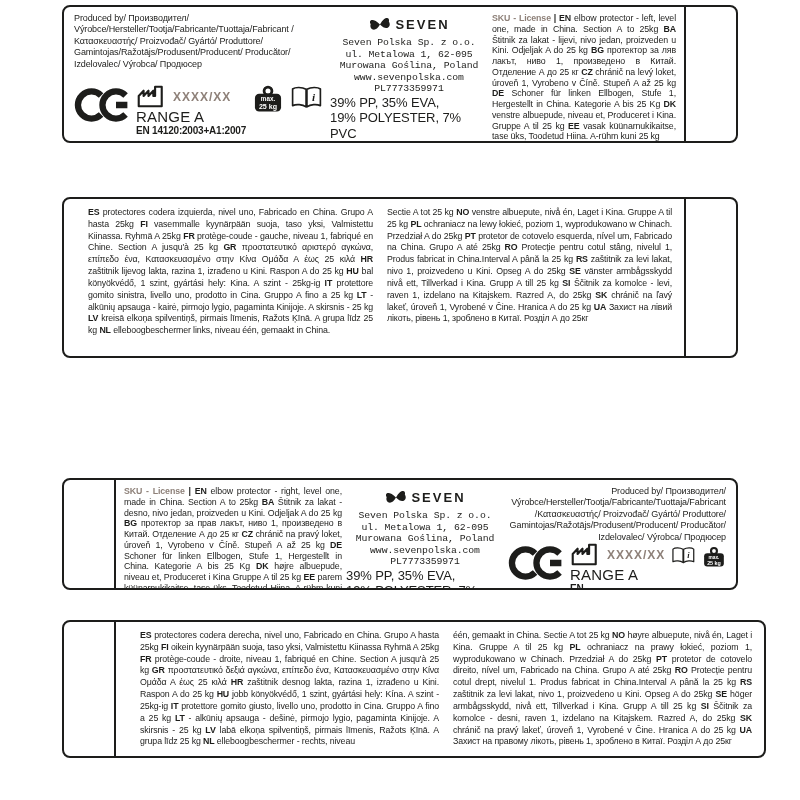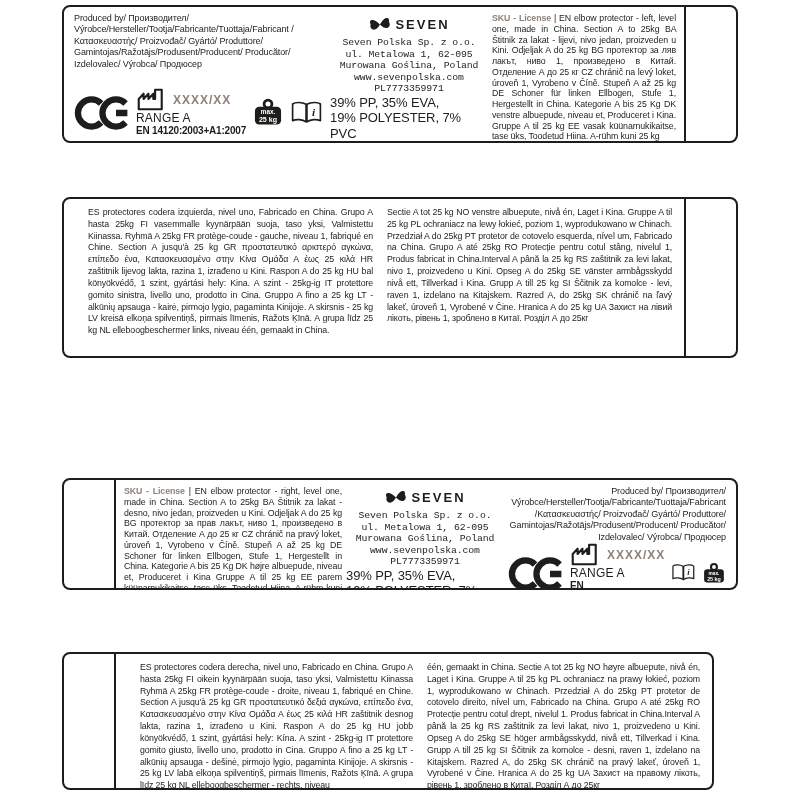--- a/index.html
+++ b/index.html
@@ -12,53 +12,53 @@
     font-family:"Liberation Sans", sans-serif;color:var(--ink);
     -webkit-font-smoothing:antialiased;
   }
   .label{
     position:absolute;background:#fff;border:2px solid var(--ink);
     border-radius:8px;display:flex;overflow:hidden;box-sizing:border-box;
   }
   #label1{left:62px;top:5px;width:676px;height:138px;}
   #label2{left:62px;top:197px;width:676px;height:161px;}
   #label3{left:62px;top:478px;width:676px;height:112px;}
-  #label4{left:62px;top:652px;width:652px;height:138px;}
+  #label4{left:62px;top:620px;width:704px;height:138px;}
 
   .cutcol{flex:0 0 50px;}
   .cutcol.right{border-left:2px solid var(--ink);}
   .cutcol.left{border-right:2px solid var(--ink);}
 
   .panel-main{flex:1;display:flex;gap:4px;padding:6px 8px 5px 10px;min-width:0;}
   .panel-main.mirror{padding:6px 10px 5px 8px;}
 
   .col-producer{flex:0 0 252px;display:flex;flex-direction:column;min-width:0;}
   .col-producer.narrow{flex:0 0 218px;}
   .producer-text{font-size:9px;line-height:1.27;letter-spacing:-0.1px;}
   .producer-text.right{text-align:right;}
 
-  .ce-row{margin-top:auto;display:flex;align-items:center;gap:6px;}
+  .ce-row{margin-top:auto;display:flex;align-items:flex-start;gap:6px;}
   .ce-row.right{justify-content:flex-end;}
   .ce-svg{flex:0 0 auto;margin-top:2px;}
   .factory-group{display:flex;flex-direction:column;}
   .factory-line{display:flex;align-items:center;gap:5px;}
   .date-code{color:var(--muted);font-weight:bold;font-size:12px;letter-spacing:1px;}
-  .range-label{font-size:12px;letter-spacing:0.2px;margin-top:0;}
+  .range-label{font-size:15px;letter-spacing:0.2px;margin-top:0;}
   .standard-label{font-size:10px;font-weight:bold;letter-spacing:-0.2px;}
 
   .col-seven{flex:0 0 158px;display:flex;flex-direction:column;align-items:center;min-width:0;}
   .seven-logo-row{display:flex;align-items:center;gap:3px;margin:1px 0 2px;}
   .brand-text{font-weight:bold;font-size:13px;letter-spacing:2px;}
   .addr{font-size:9.8px;line-height:1.18;letter-spacing:-0.1px;font-family:Liberation Mono, monospace;}
   .composition{margin-top:auto;font-size:13px;line-height:1.2;letter-spacing:-0.1px;}
   .care-row{display:flex;gap:3px;margin-top:2px;justify-content:center;}
 
   .col-license{flex:1;font-size:8.8px;line-height:1.225;text-align:justify;letter-spacing:-0.1px;min-width:0;}
   .sku-heading{color:var(--muted);font-weight:bold;}
-  b{font-weight:normal;}
+  b{font-weight:bold;}
 
   .two-col{flex:1;display:flex;gap:14px;padding:8px 12px;min-width:0;margin-left:12px;}
   .tcol{flex:1;font-size:8.8px;line-height:1.345;text-align:justify;letter-spacing:-0.12px;min-width:0;}
 
   svg{display:block;}
   .care-icon{flex:0 0 auto;}
 </style>
 </head>
 <body>
 

